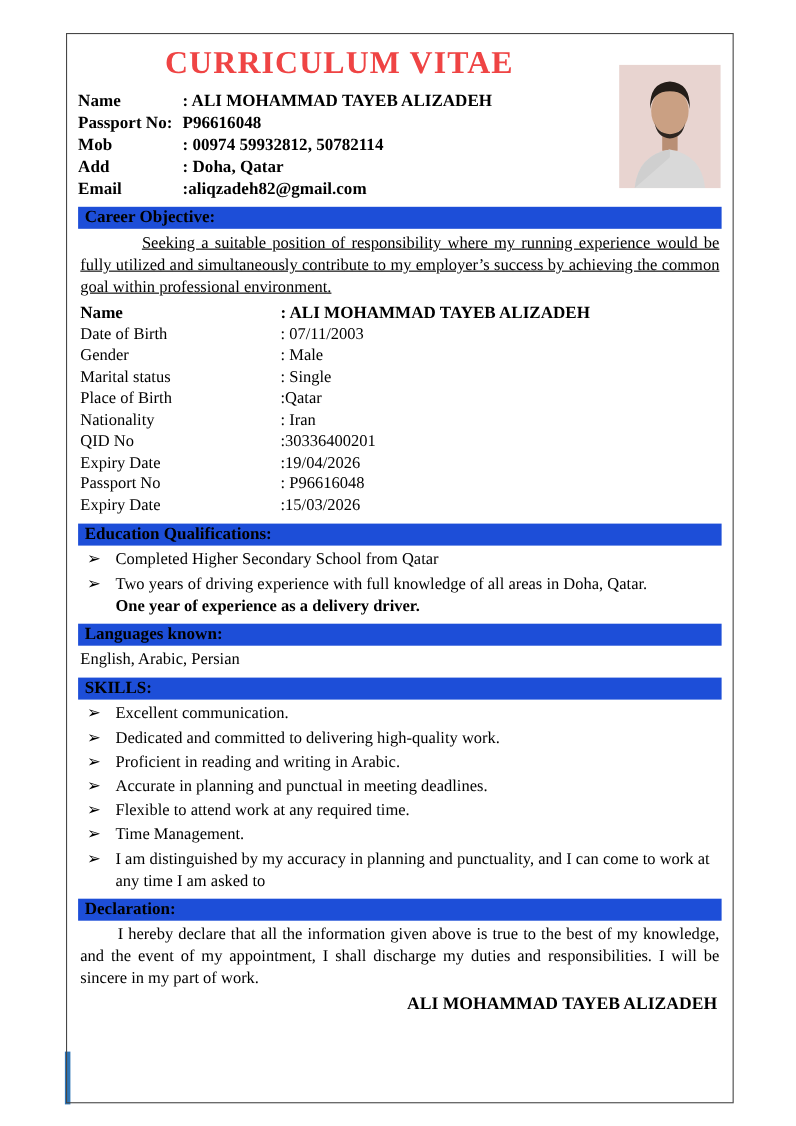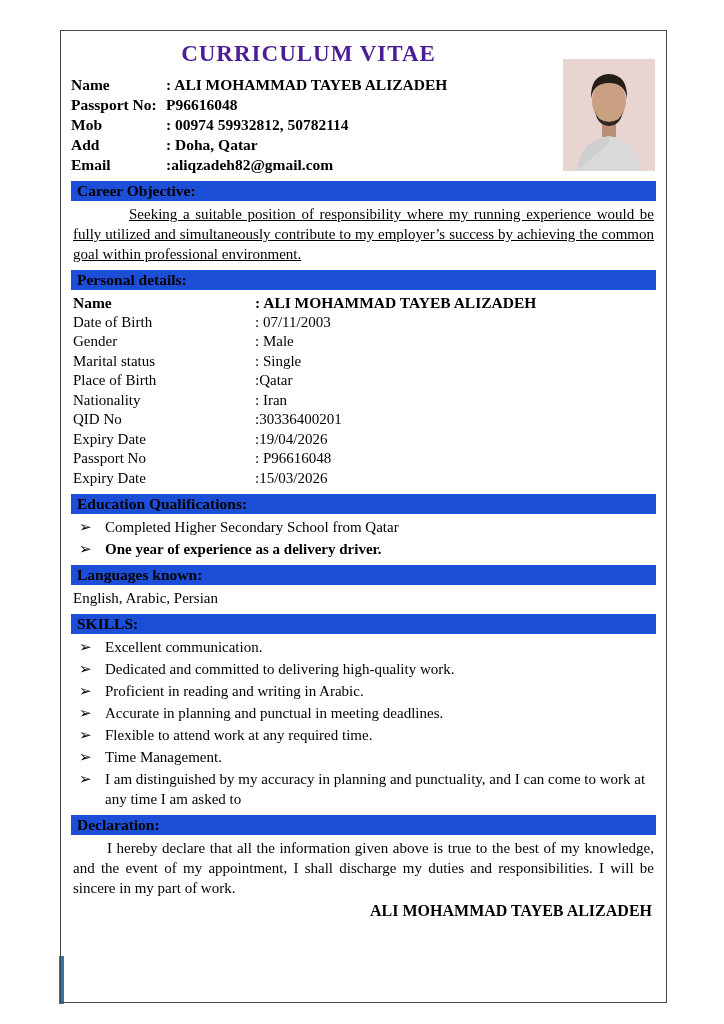--- a/index.html
+++ b/index.html
@@ -10,22 +10,22 @@
   .accent-bar {
     position:absolute; left:59px; top:956px; width:5px; height:48px;
     background:#2e75b6;
   }
   .sheet {
     position:absolute; left:60px; top:30px; width:607px; height:973px;
     border:1px solid #474747; box-sizing:border-box; padding:8px 10px 4px 10px;
   }
   .title {
     margin:2px 0 8px 0; padding-right:110px;
-    font-size:23px; font-weight:bold; letter-spacing:1px;
-    color:#4c1d95; text-align:center;
+    font-size:29px; font-weight:bold; letter-spacing:1px;
+    color:#ef4444; text-align:center;
   }
   .photo {
     position:absolute; top:28px; right:11px; width:92px; height:112px;
     background:#e8d4d0; overflow:hidden;
   }
   .info { width:470px; font-weight:bold; font-size:15.5px; margin-bottom:4px; }
   .info-row { display:flex; line-height:20px; }
   .info-label { width:95px; flex:none; }
   .sec-head {
     background:#1d4ed8; font-weight:bold; font-size:15.5px;
@@ -89,21 +89,20 @@
       </div>
       <div class="info-row">
         <span class="info-label">Email</span>
         <span class="info-rest">:aliqzadeh82@gmail.com</span>
       </div>
     </div>
 
     <div class="sec-head">Career Objective:</div>
     <p class="para indent-lg">Seeking a suitable position of responsibility where my running experience would be fully utilized and simultaneously contribute to my employer’s success by achieving the common goal within professional environment.</p>
 
-    <div class="sec-head">Personal details:</div>
     <div class="pd">
       <div class="pd-row pd-bold">
         <span class="pd-label">Name</span>
         <span>: ALI MOHAMMAD TAYEB ALIZADEH</span>
       </div>
       <div class="pd-row">
         <span class="pd-label">Date of Birth</span>
         <span>: 07/11/2003</span>
       </div>
       <div class="pd-row">
@@ -142,20 +141,21 @@
 
     <div class="sec-head">Education Qualifications:</div>
     <div class="bullet-row">
       <span class="bullet">➢</span>
       <span>Completed Higher Secondary School from Qatar</span>
     </div>
 
     <div class="bullet-row">
       <span class="bullet">➢</span>
       <span>
+        <span>Two years of driving experience with full knowledge of all areas in Doha, Qatar.</span>
         <div class="cont-line">One year of experience as a delivery driver.</div>
       </span>
     </div>
 
     <div class="sec-head">Languages known:</div>
     <div class="plain-line">English, Arabic, Persian</div>
 
     <div class="sec-head">SKILLS:</div>
     <div>
       <div class="bullet-row">

